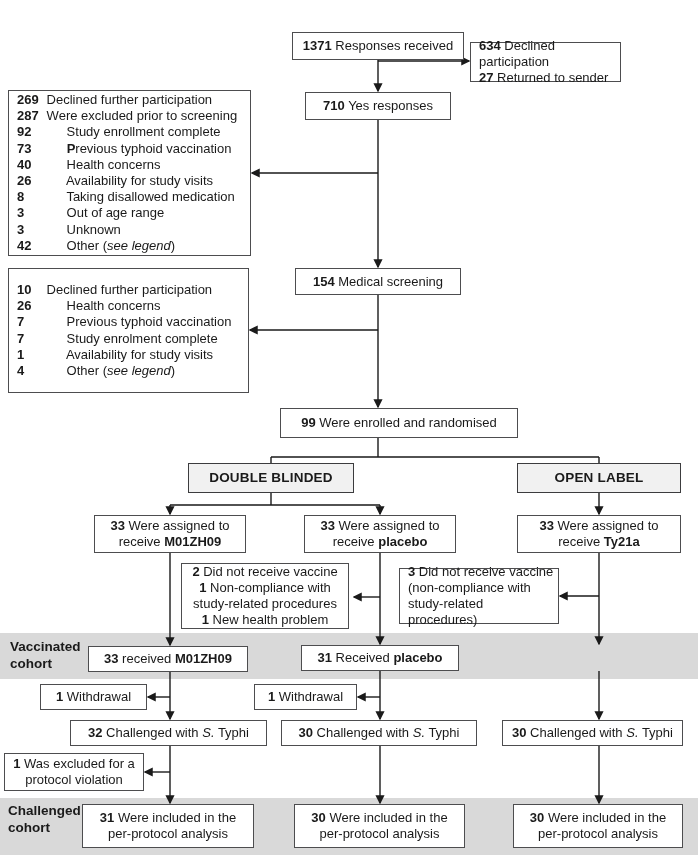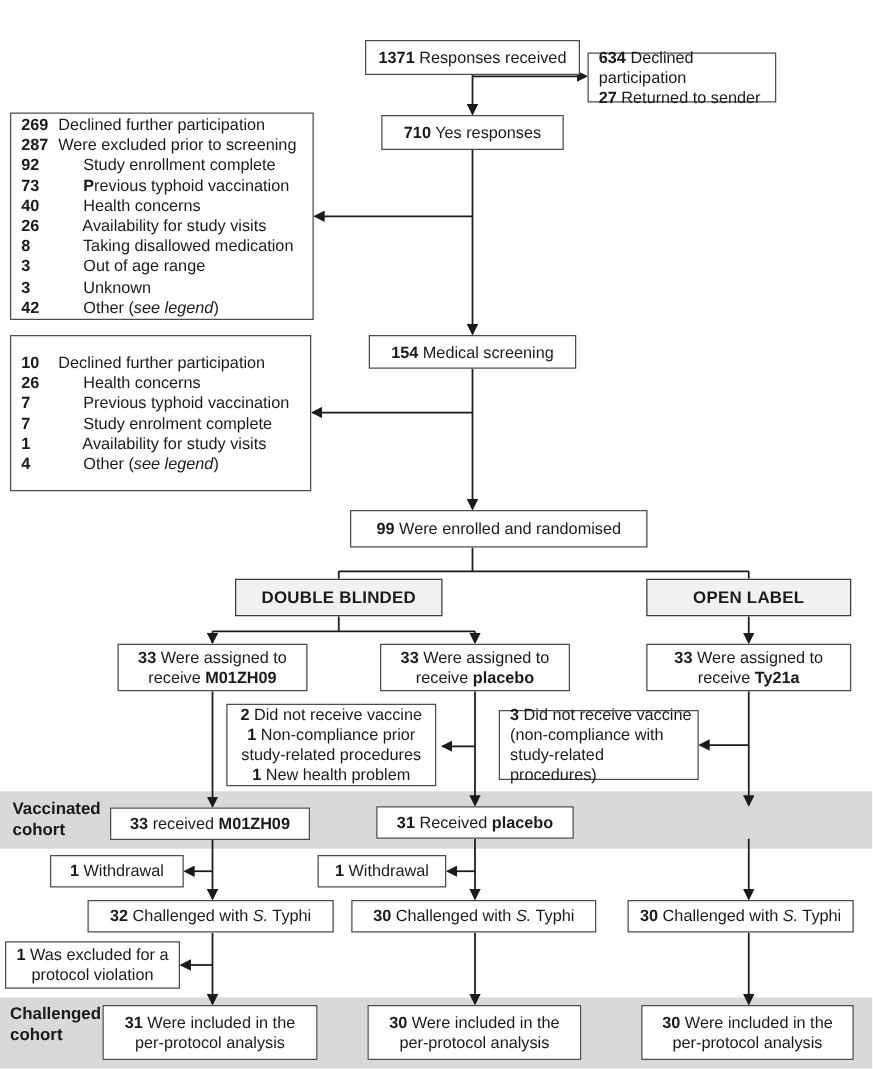--- a/index.html
+++ b/index.html
@@ -150,21 +150,21 @@
   <div class="box" id="bx-as2">
       <div class="line"><span class="b">33</span><span> Were assigned to</span></div>
       <div class="line"><span>receive </span><span class="b">placebo</span></div>
     </div>
   <div class="box" id="bx-as3">
       <div class="line"><span class="b">33</span><span> Were assigned to</span></div>
       <div class="line"><span>receive </span><span class="b">Ty21a</span></div>
     </div>
   <div class="box" id="bx-dnr1">
       <div class="line"><span class="b">2</span><span> Did not receive vaccine</span></div>
-      <div class="line"><span class="b">1</span><span> Non-compliance prior</span></div>
+      <div class="line"><span class="b">1</span><span> Non-compliance with</span></div>
       <div class="line"><span>study-related procedures</span></div>
       <div class="line"><span class="b">1</span><span> New health problem</span></div>
     </div>
   <div class="box leftalign" id="bx-dnr2">
       <div class="line"><span class="b">3</span><span> Did not receive vaccine</span></div>
       <div class="line"><span>(non-compliance with</span></div>
       <div class="line"><span>study-related procedures)</span></div>
     </div>
   <div class="box" id="bx-rc1">
       <div class="line"><span class="b">33</span><span> received </span><span class="b">M01ZH09</span></div>

